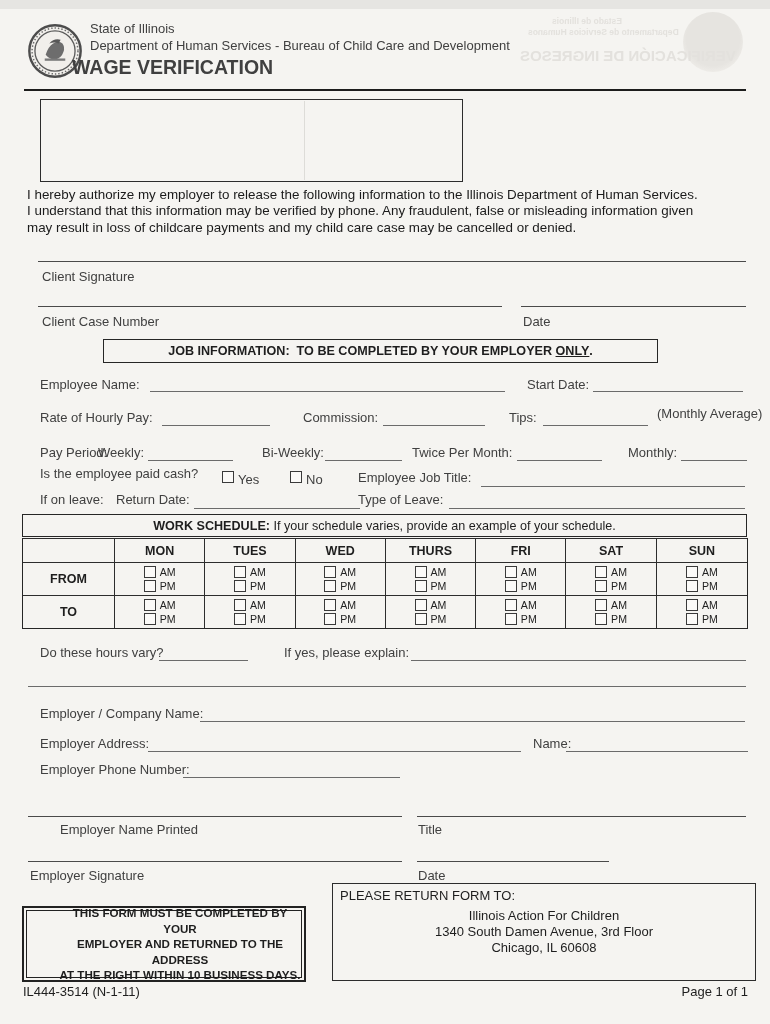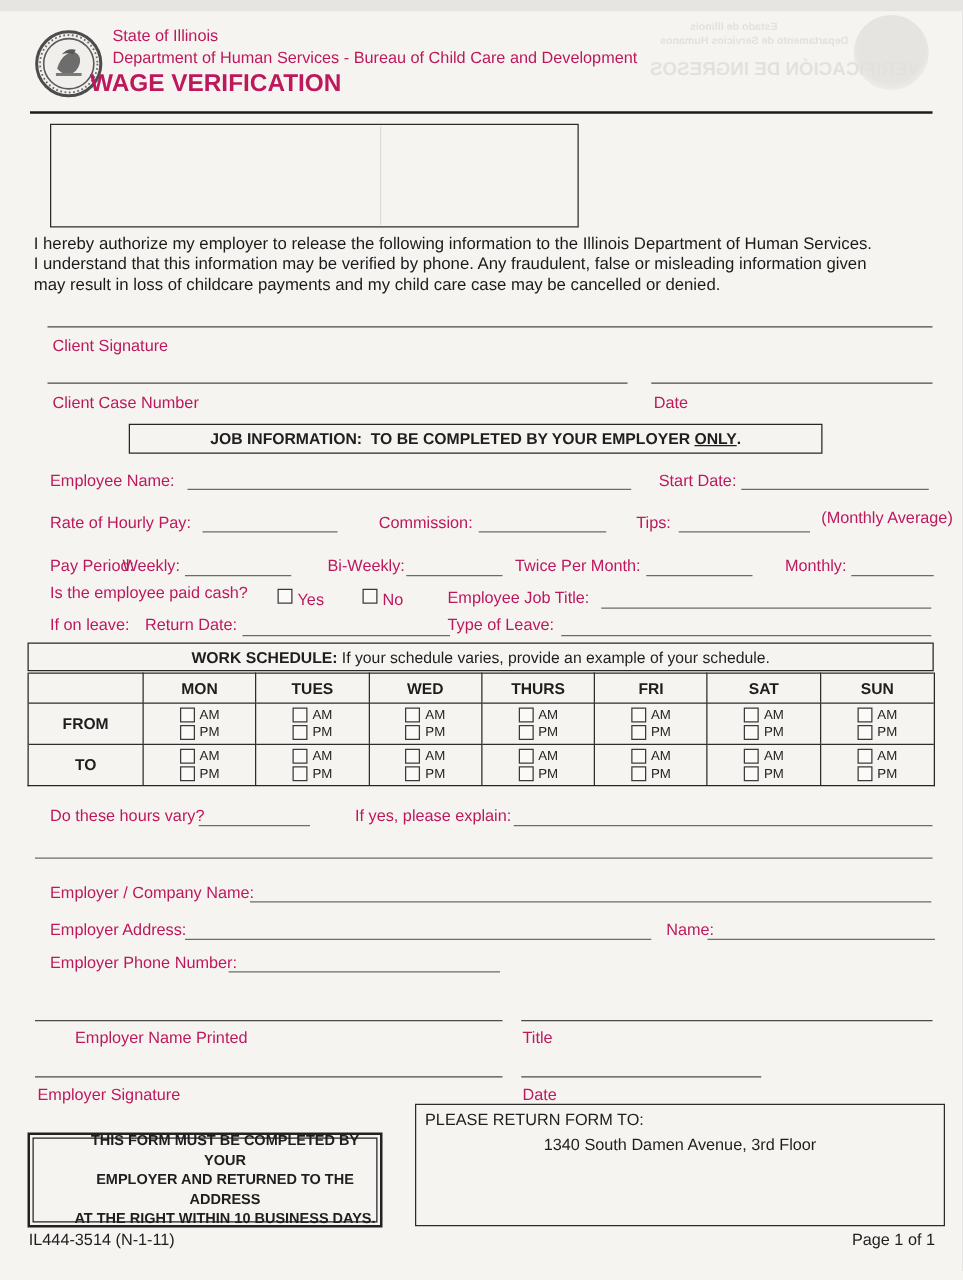--- a/index.html
+++ b/index.html
@@ -2,21 +2,21 @@
 <html><head>
 <meta charset="utf-8">
 <style>
   html,body{margin:0;padding:0;background:#d8d8d6;}
   .page{
     position:relative;width:770px;height:1024px;margin:0 auto;
     background:#f5f4f1;overflow:hidden;
     font-family:"Liberation Sans",sans-serif;color:#1e1e1e;
   }
   .scan-top{position:absolute;left:0;top:0;width:770px;height:9px;background:#e6e5e2;}
-  .lbl{position:absolute;font-size:13px;white-space:nowrap;color:#be185d;}
+  .lbl{position:absolute;font-size:13px;white-space:nowrap;color:#404040;}
   .b{font-weight:bold;}
   .fline{position:absolute;height:0;border-bottom:1.4px solid #6b6b6b;}
   .dkline{border-bottom:1.6px solid #4a4a4a;}
   .box{position:absolute;border:1.5px solid #2c2c2c;background:transparent;}
   .cbx{display:inline-block;width:10px;height:10px;border:1.2px solid #3a3a3a;background:#fbfaf8;flex:0 0 auto;}
   .hr-main{position:absolute;left:24px;top:89px;width:722px;border-bottom:2.6px solid #1c1c1c;}
   .para{position:absolute;left:27px;top:187px;width:728px;font-size:13.4px;line-height:16.4px;color:#1b1b1b;}
   .banner{position:absolute;left:103px;top:339px;width:553px;height:22px;border:1.6px solid #262626;
           display:flex;align-items:center;justify-content:center;font-size:12.6px;font-weight:bold;white-space:pre;}
   .sched-head{position:absolute;left:22px;top:514px;width:723px;height:21px;border:1.7px solid #262626;
@@ -310,21 +310,23 @@
   <div class="lbl" style="left:418px;top:822px;">Title</div>
 
   <div class="fline dkline" style="left:28px;top:861px;width:374px;"></div>
   <div class="fline dkline" style="left:417px;top:861px;width:192px;"></div>
   <div class="lbl" style="left:30px;top:868px;">Employer Signature</div>
   <div class="lbl" style="left:418px;top:868px;">Date</div>
 
   <div class="return-box">
     <div class="return-head">PLEASE RETURN FORM TO:</div>
     <div class="return-addr">
+      <div>Illinois Action For Children</div>
       <div>1340 South Damen Avenue, 3rd Floor</div>
+      <div>Chicago, IL 60608</div>
     </div>
   </div>
 
   <div class="notice-outer">
     <div class="notice-inner">
       <div>THIS FORM MUST BE COMPLETED BY YOUR</div>
       <div>EMPLOYER AND RETURNED TO THE ADDRESS</div>
       <div>AT THE RIGHT WITHIN 10 BUSINESS DAYS.</div>
     </div>
   </div>

